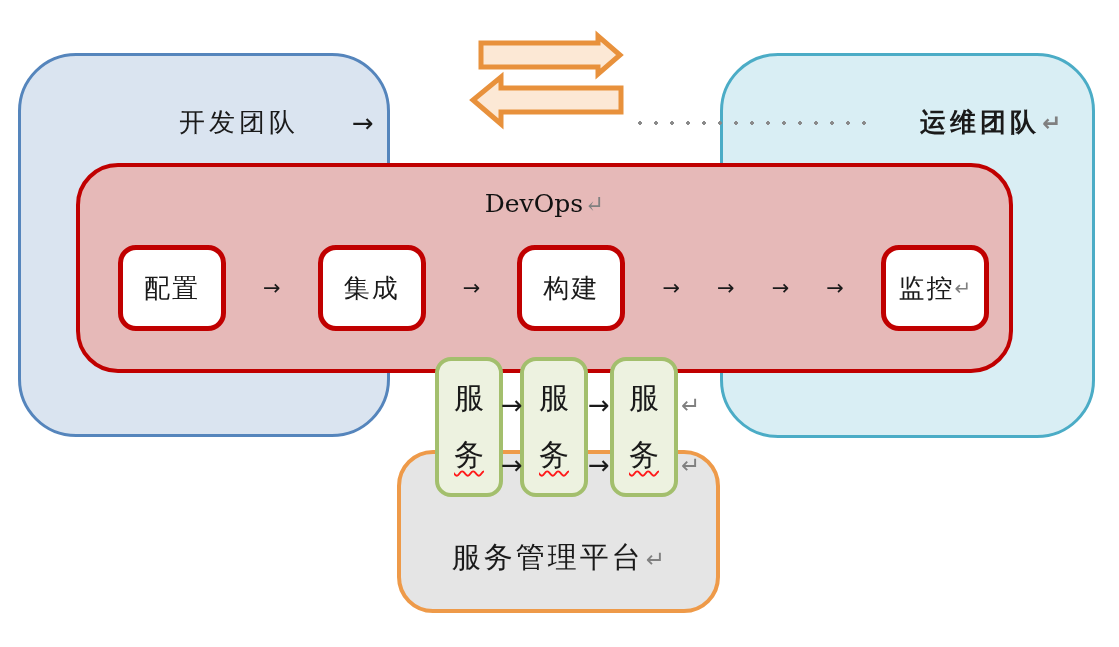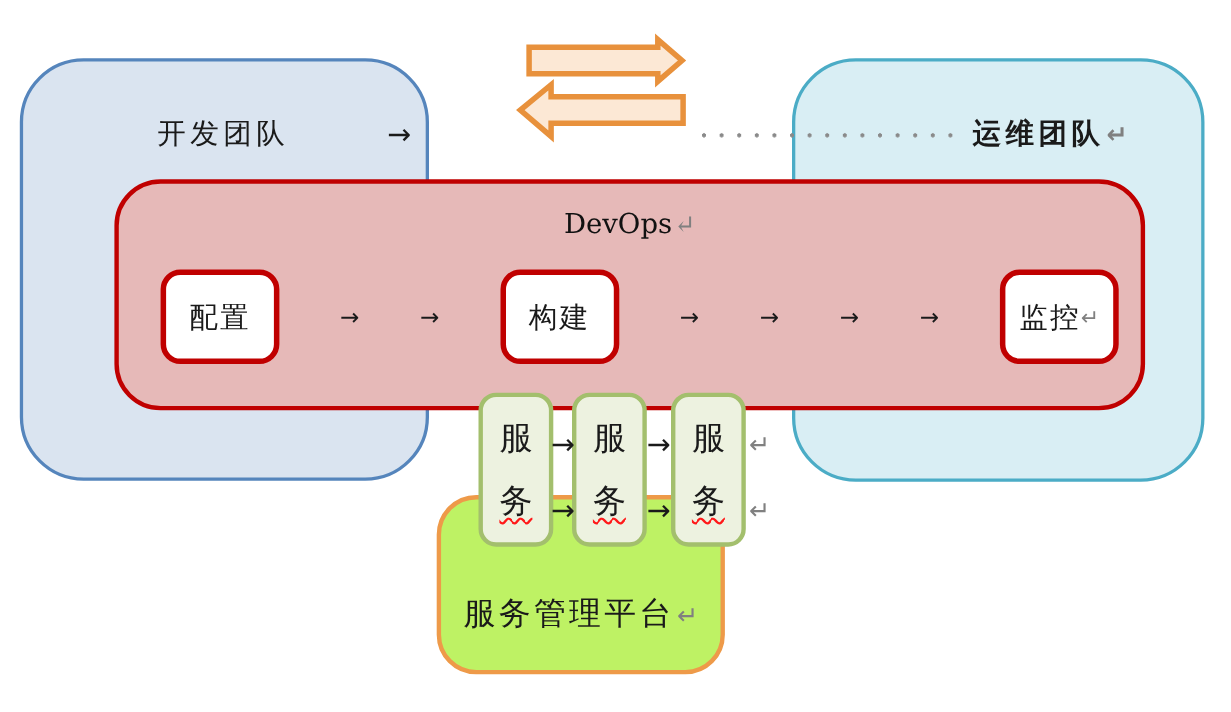--- a/index.html
+++ b/index.html
@@ -13,33 +13,33 @@
   .shape{position:absolute;box-sizing:border-box;}
   .dev-box{
     left:18px;top:53px;width:372px;height:384px;
     background:#dae4f0;border:3px solid #5585bc;border-radius:58px;
   }
   .ops-box{
     left:720px;top:53px;width:375px;height:385px;
     background:#d9eef4;border:3px solid #4bacc6;border-radius:58px;
   }
   .devops-box{
-    left:104px;top:163px;width:937px;height:210px;
+    left:76px;top:163px;width:937px;height:210px;
     background:#e6b9b8;border:4px solid #c00000;border-radius:42px;
     z-index:2;
   }
   .platform-box{
-    left:397px;top:450px;width:262px;height:163px;
-    background:#bef264;border:4px solid #ee9a49;border-radius:36px;
+    left:397px;top:450px;width:323px;height:163px;
+    background:#e5e5e5;border:4px solid #ee9a49;border-radius:36px;
     z-index:1;
   }
   
   .cjk-label{
     position:absolute;font-size:26px;letter-spacing:4px;color:#1a1a1a;
-    white-space:nowrap;line-height:1.2;
+    white-space:nowrap;line-height:1.2;margin-left:36px;
   }
   .pilcrow{color:#808080;font-size:23px;letter-spacing:0;margin-left:2px;}
   .tab-arrow{position:absolute;font-size:26px;color:#1a1a1a;line-height:1;}
   
   .dot-leader{
     position:absolute;left:632px;top:120px;width:246px;height:6px;
     background-image:radial-gradient(circle,#8a8a8a 1.7px,rgba(0,0,0,0) 2px);
     background-size:16px 6px;background-repeat:repeat-x;background-position:0 50%;
   }
   
@@ -108,20 +108,23 @@
   <div class="shape devops-box">
     <div class="devops-title-row">
       <span>DevOps</span>
         <span class="pilcrow">↵</span>
     </div>
     <div class="steps-row">
       <div class="step-box">
         <span>配置</span>
       </div>
       <span class="step-arrow">→</span>
+      <div class="step-box">
+        <span>集成</span>
+      </div>
       <span class="step-arrow">→</span>
       <div class="step-box">
         <span>构建</span>
       </div>
       <span class="step-arrow">→</span>
       <span class="step-arrow">→</span>
       <span class="step-arrow">→</span>
       <span class="step-arrow">→</span>
       <div class="step-box">
         <span>监控</span>

